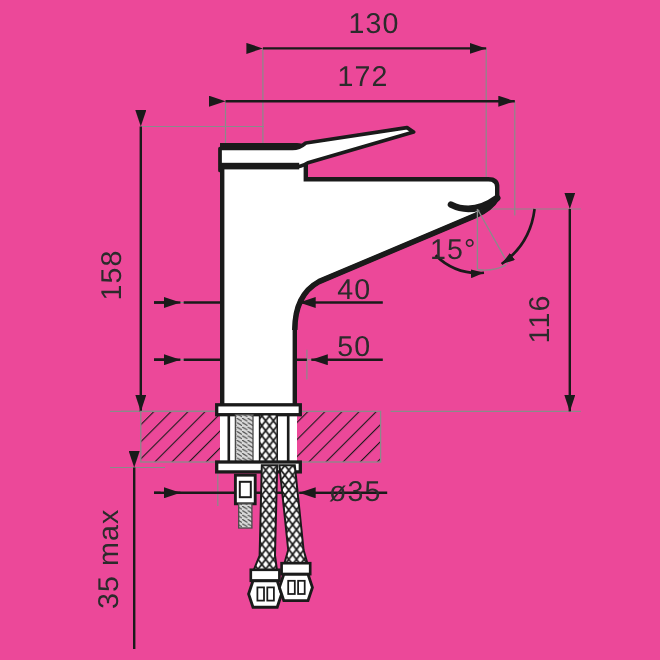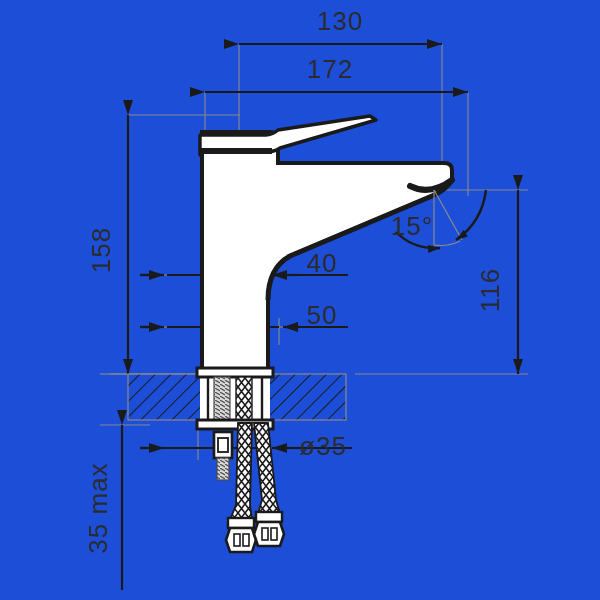--- a/index.html
+++ b/index.html
@@ -1,19 +1,19 @@
 <!DOCTYPE html>
 <html><head>
 <meta charset="utf-8">
 <style>
   html,body{margin:0;padding:0;background:#ffffff;}
   #sheet{
     position:relative;
     width:600px;height:600px;
-    background:#1d4ed8;
+    background:#ec4899;
     font-family:"Liberation Sans", sans-serif;
     overflow:hidden;
   }
   #sheet svg{position:absolute;top:0;left:0;}
   .dimtext{
     font-family:"Liberation Sans", sans-serif;
     font-size:26px;
     fill:#2b2b2b;
     letter-spacing:1px;
   }

